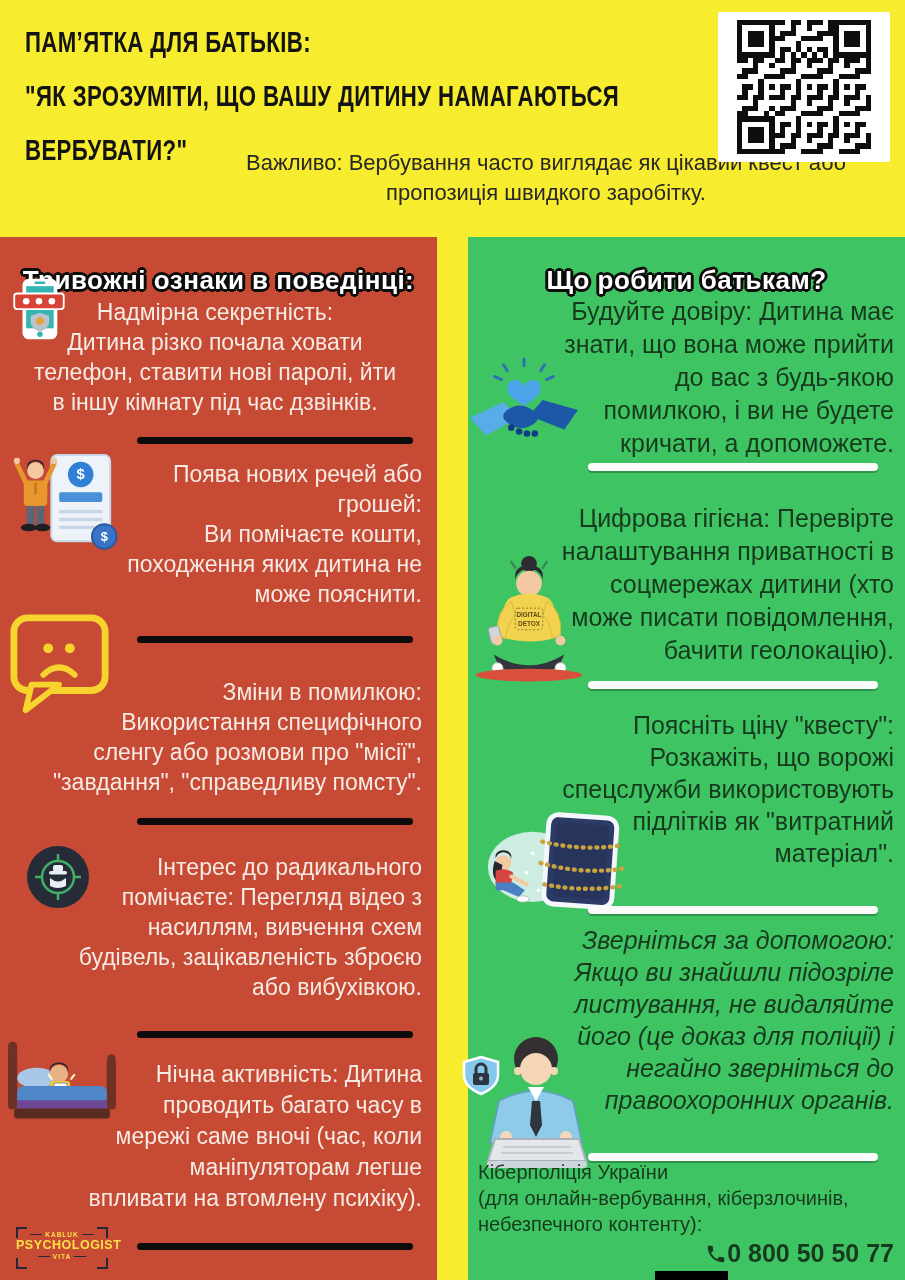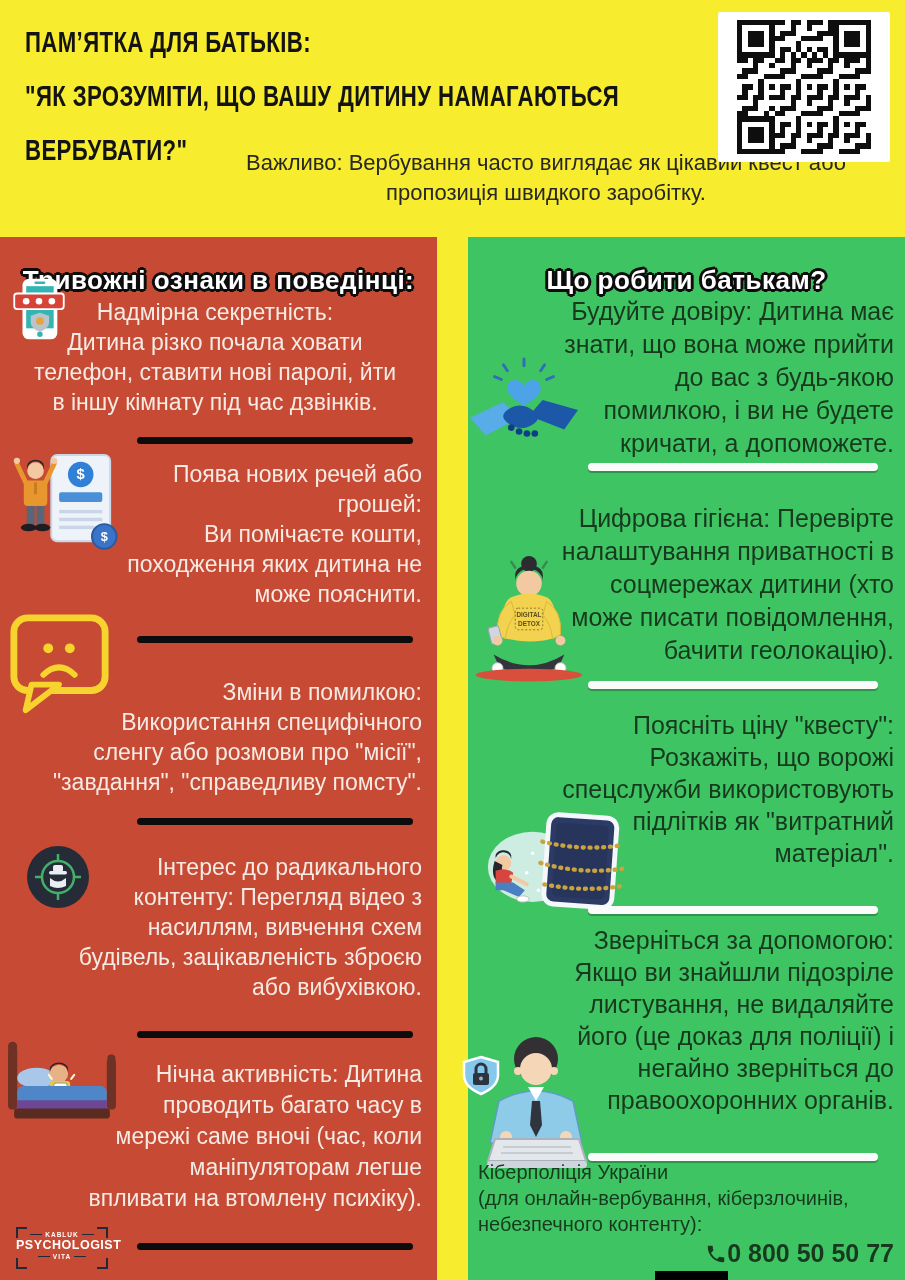--- a/index.html
+++ b/index.html
@@ -44,21 +44,21 @@
     position:absolute;left:10px;width:416px;text-align:right;
     font-size:25px;line-height:33px;color:#173a1f;
   }
   .l-div{position:absolute;left:137px;width:276px;height:7px;background:#0c0c0c;border-radius:4px;}
   .r-div{position:absolute;left:120px;width:290px;height:8px;background:#fbfbfb;border-radius:4px;box-shadow:0 2px 0 rgba(0,0,0,.25);}
   .icon{position:absolute;}
   .icon svg{width:100%;height:100%;display:block;}
   
   .logo{
     position:absolute;left:16px;top:990px;width:92px;height:42px;
-    color:#ffffff;text-align:center;
+    color:#fde047;text-align:center;
   }
   .corner{position:absolute;width:9px;height:9px;}
   .corner.tl{left:0;top:0;border-left:2px solid #20283a;border-top:2px solid #20283a;}
   .corner.tr{right:0;top:0;border-right:2px solid #20283a;border-top:2px solid #20283a;}
   .corner.bl{left:0;bottom:0;border-left:2px solid #20283a;border-bottom:2px solid #20283a;}
   .corner.br{right:0;bottom:0;border-right:2px solid #20283a;border-bottom:2px solid #20283a;}
   .logo-small{display:flex;align-items:center;justify-content:center;gap:3px;font-size:6.5px;font-weight:700;letter-spacing:1px;margin-top:4px;}
   .logo-small::before,.logo-small::after{content:"";width:12px;height:1px;background:#20283a;}
   .logo-main{font-size:12.5px;font-weight:800;letter-spacing:0.5px;line-height:14px;}
   
@@ -477,21 +477,21 @@
         <line x1="33" y1="11" x2="33" y2="18" stroke="#43b06a" stroke-width="2.5"></line>
         <line x1="33" y1="50" x2="33" y2="57" stroke="#43b06a" stroke-width="2.5"></line>
         <line x1="10" y1="34" x2="17" y2="34" stroke="#43b06a" stroke-width="2.5"></line>
         <line x1="49" y1="34" x2="56" y2="34" stroke="#43b06a" stroke-width="2.5"></line>
         <rect x="28" y="22" width="10" height="7" rx="2" fill="#e9eef2"></rect>
         <rect x="24" y="28" width="18" height="3.5" rx="1.7" fill="#e9eef2"></rect>
         <path d="M25 35 q8 7 16 0 l0 8 q-8 4 -16 0 z" fill="#e9eef2"></path>
       </svg>
     </div>
     <div class="l-text pre" style="top:615px;">Інтерес до радикального
-контенту: Перегляд відео з
+помічаєте: Перегляд відео з
 насиллям, вивчення схем
 будівель, зацікавленість зброєю
 або вибухівкою.</div>
     <div class="l-div" style="top:794px;"></div>
 
     <div class="icon" style="left:6px;top:800px;width:112px;height:94px;">
       <svg viewBox="0 0 110 92">
         <circle cx="6.5" cy="9" r="4.5" fill="#6e3125"></circle>
         <rect x="2" y="9" width="9" height="62" rx="4" fill="#6e3125"></rect>
         <circle cx="103.5" cy="21" r="4" fill="#6e3125"></circle>
@@ -626,21 +626,21 @@
         <path d="M34 116 h84 l7 22 h-98 z" fill="#e3e7ec" stroke="#aab2bc" stroke-width="2"></path>
         <line x1="42" y1="124" x2="110" y2="124" stroke="#c4ccd4" stroke-width="2"></line>
         <line x1="40" y1="130" x2="112" y2="130" stroke="#c4ccd4" stroke-width="2"></line>
         <rect x="26" y="138" width="100" height="7" rx="3.5" fill="#cfd5dc"></rect>
         <path d="M20 34 l17 5 v13 c0 9.5 -7.5 15 -17 19 c-9.5 -4 -17 -9.5 -17 -19 v-13 z" fill="#85c8ec" stroke="#ffffff" stroke-width="2.5"></path>
         <path d="M15 50 v-4 a5 5 0 0 1 10 0 v4" fill="none" stroke="#2c3440" stroke-width="3"></path>
         <rect x="12" y="50" width="16" height="12" rx="2" fill="#2c3440"></rect>
         <circle cx="20" cy="55.5" r="2" fill="#9fb3bf"></circle>
       </svg>
     </div>
-    <div class="r-text pre" style="top:687px;line-height:32px;">Зверніться за допомогою:
+    <div class="r-text pre" style="top:687px;line-height:32px;font-style:italic;">Зверніться за допомогою:
 Якщо ви знайшли підозріле
 листування, не видаляйте
 його (це доказ для поліції) і
 негайно зверніться до
 правоохоронних органів.</div>
     <div class="r-div" style="top:916px;"></div>
 
     <div class="footer-org pre">Кіберполіція України
 (для онлайн-вербування, кіберзлочинів,
 небезпечного контенту):</div>

